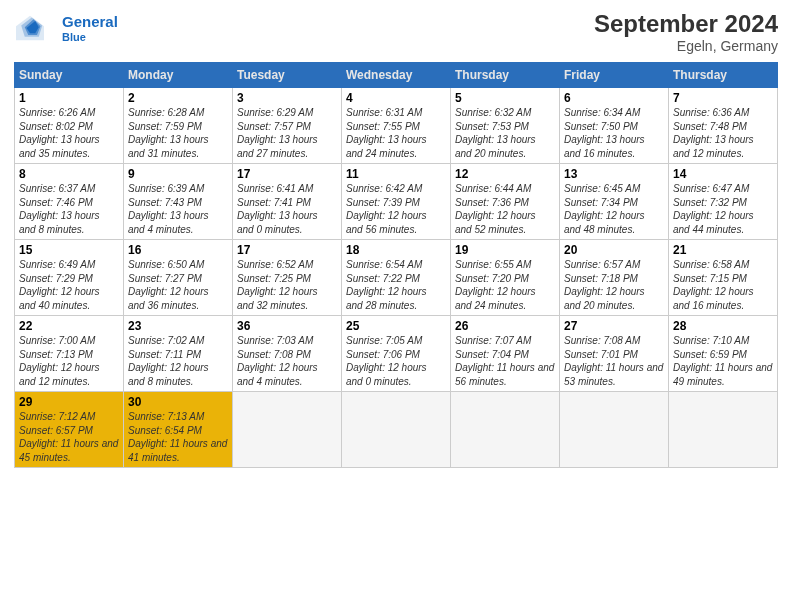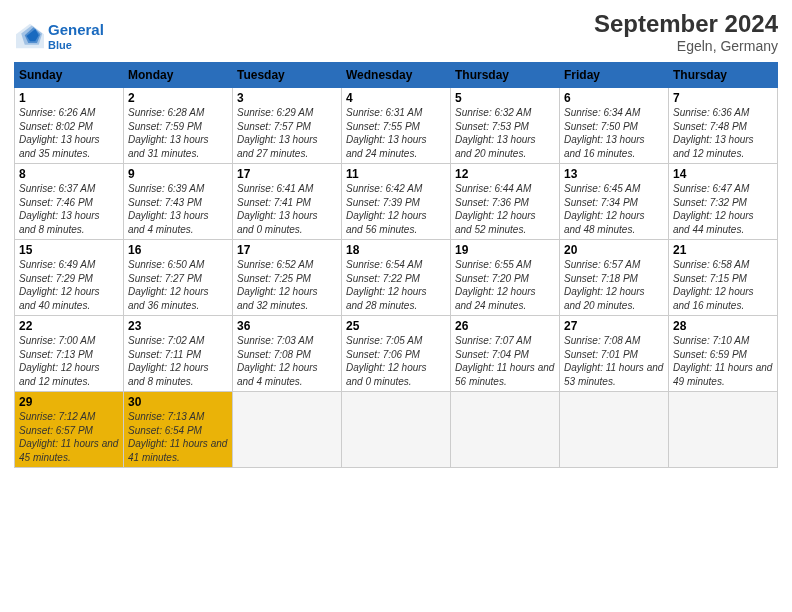--- a/index.html
+++ b/index.html
@@ -16,21 +16,22 @@
     }
     .header {
       display: flex;
       justify-content: space-between;
       align-items: flex-start;
       margin-bottom: 8px;
     }
     .logo {
       display: flex;
       align-items: center;
-      margin-top: 12px;
+      margin-top: 4px;
+      gap: 14px;
     }
     .logo-icon {
       width: 32px;
       height: 28px;
       margin-right: 2px;
     }
     .title-block {
       text-align: right;
     }
     .month-title {
@@ -42,21 +43,21 @@
       font-size: 14px;
       color: #555;
     }
     table {
       width: 100%;
       border-collapse: collapse;
       font-size: 10.5px;
     }
     thead tr th {
       background: #2a6ebb;
-      color: #000000;
+      color: #e5e5e5;
       padding: 5px 4px;
       text-align: left;
       font-size: 12px;
       font-weight: bold;
       border: 1px solid #2a6ebb;
     }
     tbody tr td {
       border: 1px solid #ccc;
       padding: 3px 4px;
       vertical-align: top;

